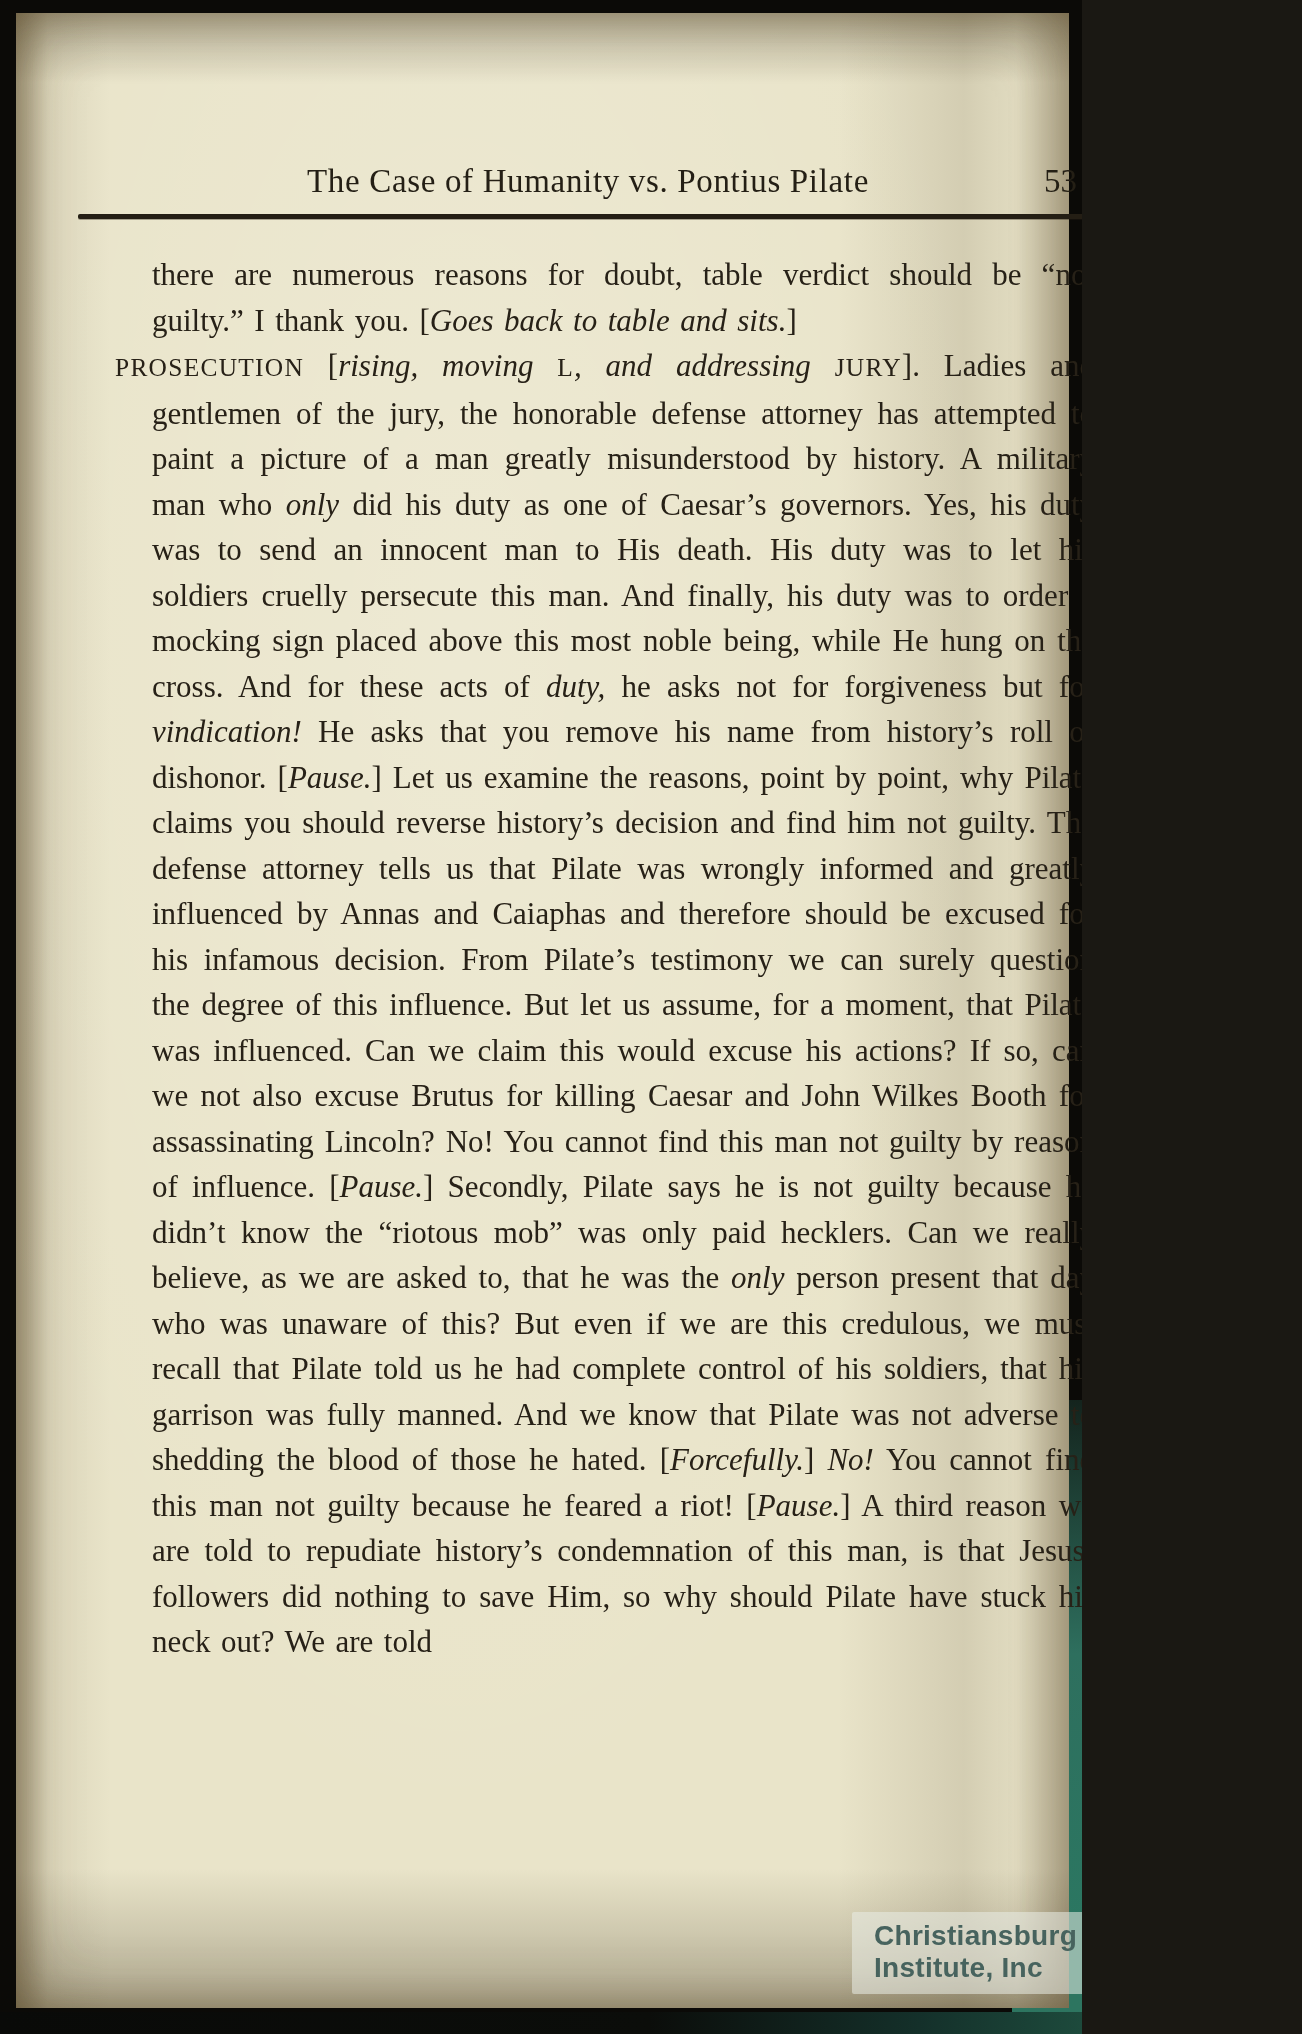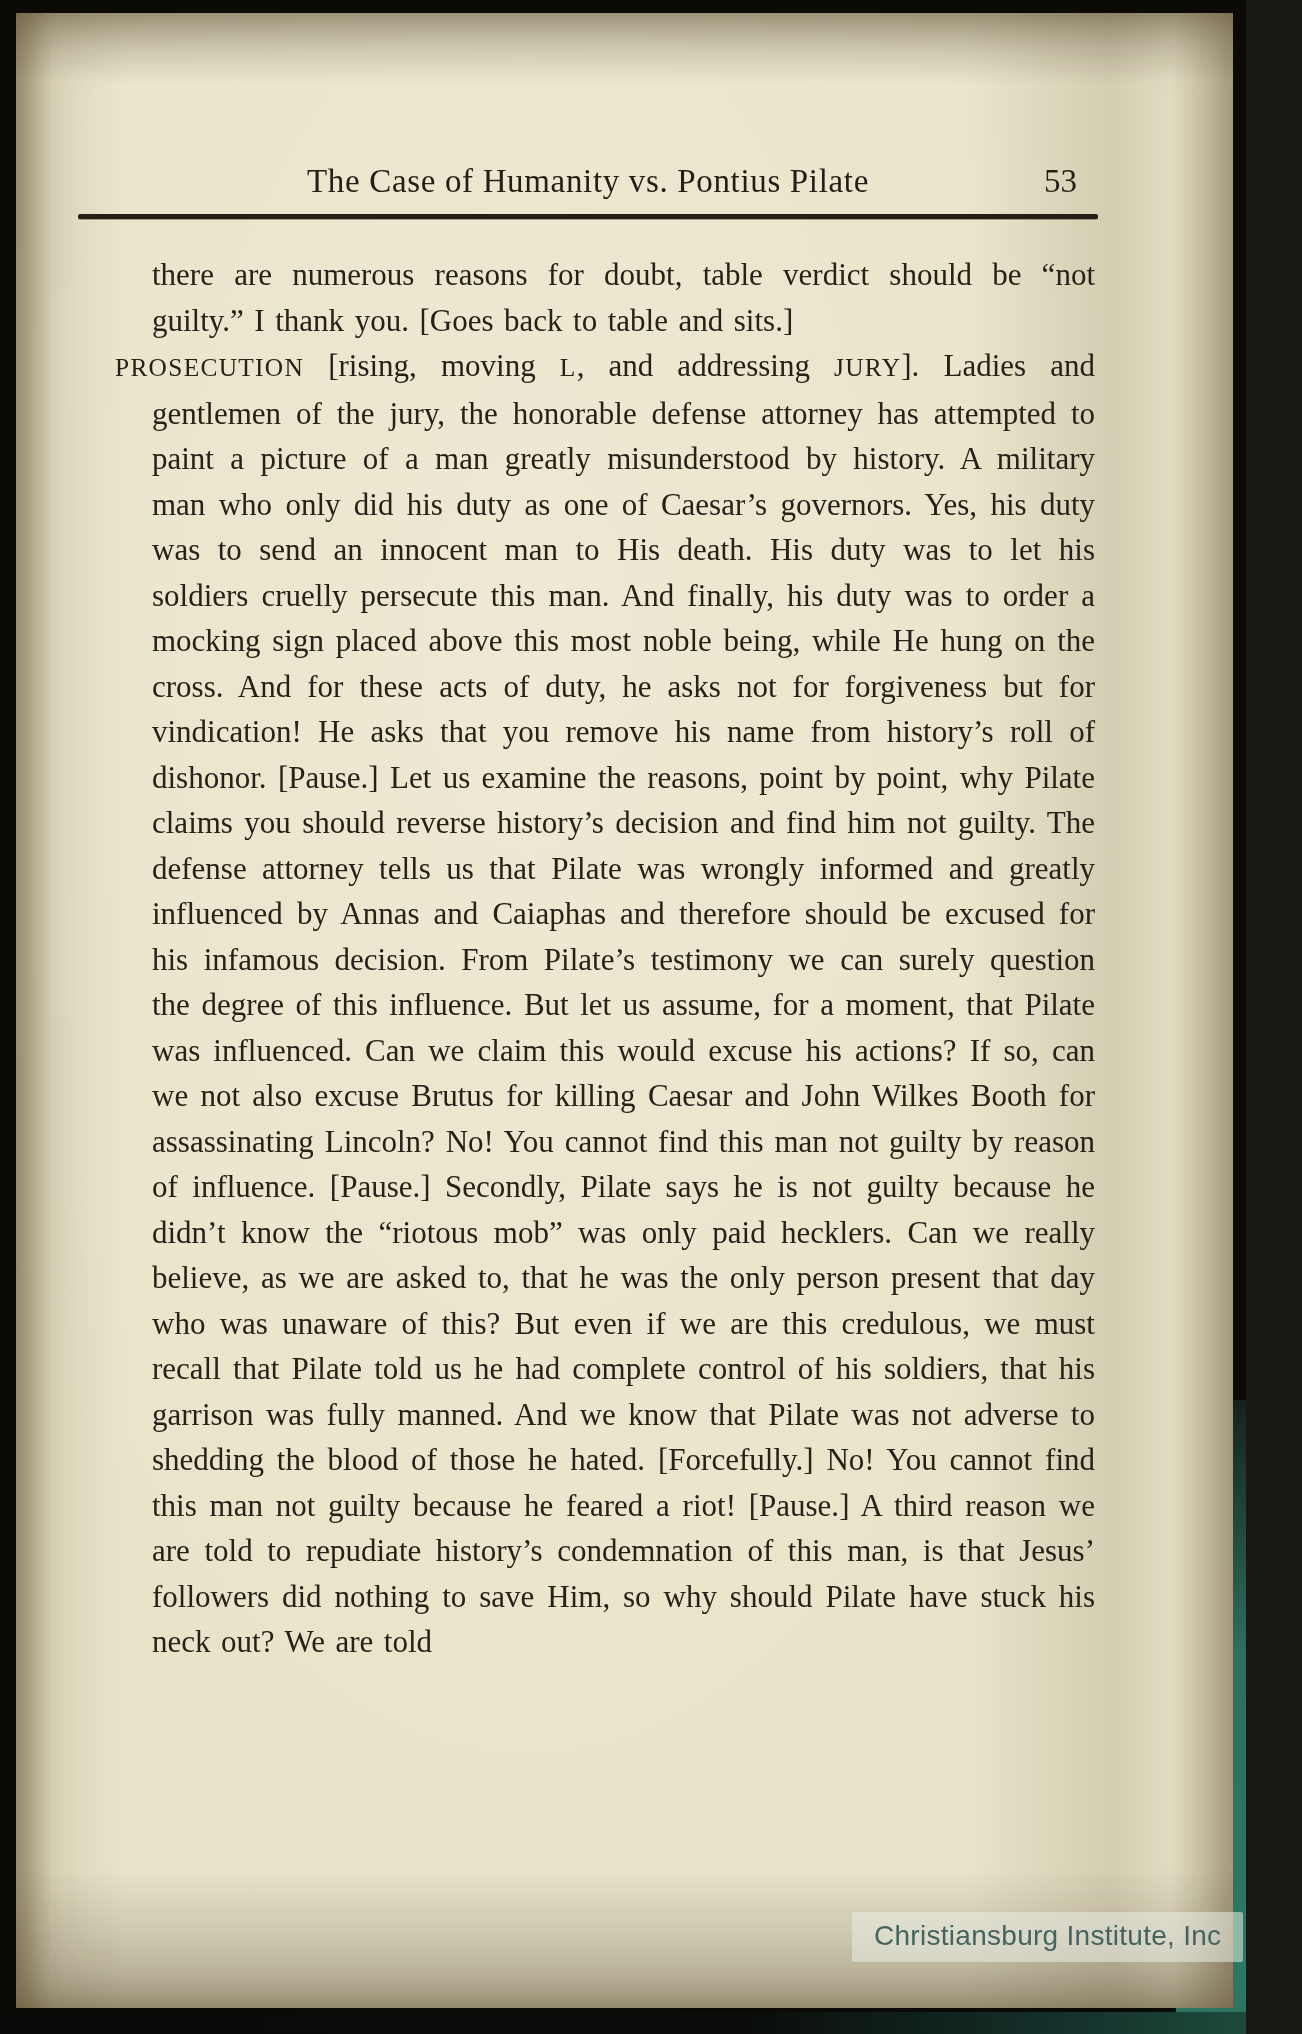--- a/index.html
+++ b/index.html
@@ -1,18 +1,18 @@
 <!DOCTYPE html>
 <html><head>
 <meta charset="utf-8">
 <style>
   html,body{margin:0;padding:0;background:#1a1813;}
   .scan{
     position:relative;
-    width:1246px;height:2034px;
+    width:1082px;height:2034px;
     background:#0b0a07;
     overflow:hidden;
     font-family:"Liberation Serif", serif;
   }
   
   .cover-edge-right{
     position:absolute;right:0;top:1400px;width:18px;height:634px;
     background:linear-gradient(180deg, rgba(46,111,94,.25), #2e6f5e 40%, #2a7a63);
   }
   .cover-edge-corner{
@@ -72,31 +72,32 @@
   }
   .body-text p{margin:0;padding:0;}
   .speech{
     padding-left:0;
     text-indent:-37px;
     margin-left:37px !important;
   }
   .body-text{padding-left:0;}
   .continuation{margin-left:37px !important;}
   
-  .seg-i{}
+  .seg-i{font-style:italic;}
   .seg-sc{font-size:.82em;letter-spacing:.05em;font-family:Liberation Serif, serif;}
   .watermark{
     position:absolute;left:852px;top:1912px;
     padding:8px 22px 10px 22px;
     background:rgba(233,237,229,.55);
     color:#47635e;
     font-family:"Liberation Sans", sans-serif;
     font-size:28px;
     letter-spacing:.01em;
     border-radius:2px;
+    font-weight:bold;
   }
 </style>
 </head>
 <body>
 
 <div class="scan">
   <div class="cover-edge-right"></div>
   <div class="cover-edge-corner"></div>
   <div class="bottom-bar"></div>
 

